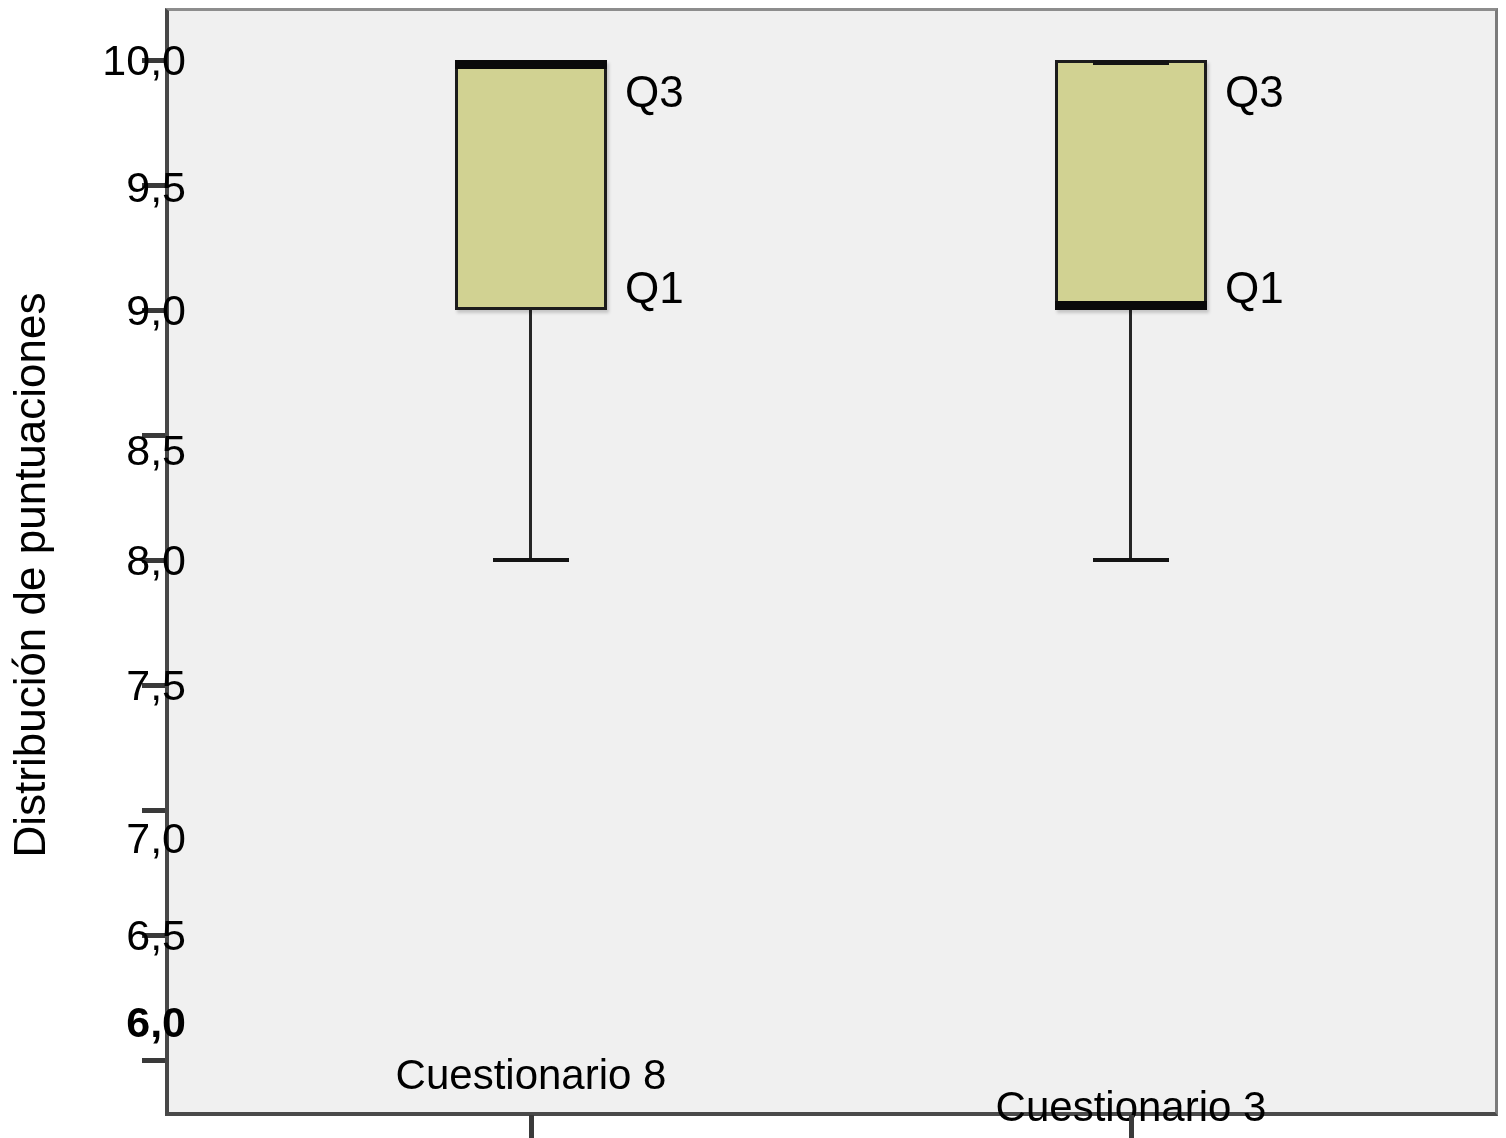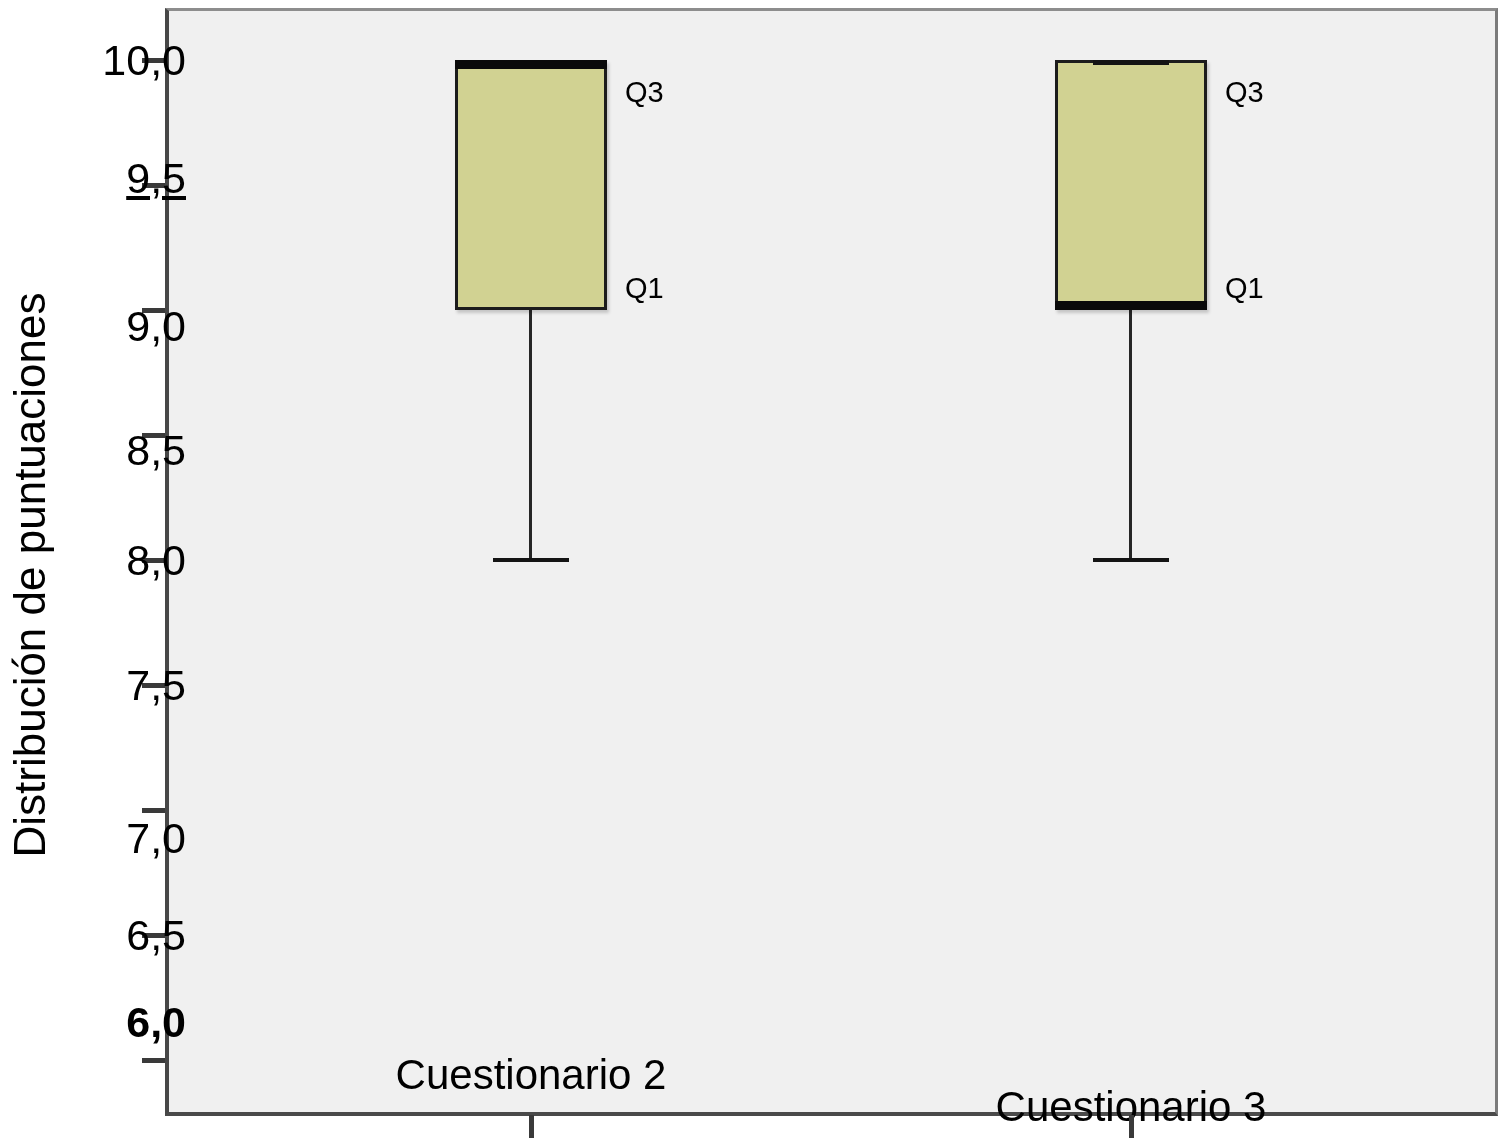--- a/index.html
+++ b/index.html
@@ -23,59 +23,59 @@
     font-size:43px; line-height:52px; color:#000;padding-left:48px;
   }
   .tick { position:absolute; background:#3a3a3a; }
   .box {
     position:absolute; box-sizing:border-box; border:3px solid #1c1c1c;
     box-shadow:2px 3px 3px rgba(0,0,0,0.18);
   }
   .median { position:absolute; background:#0a0a0a; }
   .whisker { position:absolute; background:#262626; }
   .cap { position:absolute; background:#141414; }
-  .qlabel { position:absolute; font-size:29px; line-height:48px; color:#000; white-space:nowrap; }
+  .qlabel { position:absolute; font-size:44px; line-height:48px; color:#000; white-space:nowrap; }
   .cat-label {
     position:absolute; width:420px; text-align:center;
     font-size:42px; line-height:48px; color:#000; white-space:nowrap;
   }
 </style>
 </head>
 <body>
 
 <div class="canvas">
   <div class="plot-area"></div>
   <div class="ylabel">Distribución de puntuaciones</div>
   <div id="chart-layer">
       <div class="tick" style="left: 142px; top: 58px; width: 23px; height: 5px;"></div>
       <div class="ytick-label" style="top: 34px;">10,0</div>
       <div class="tick" style="left: 142px; top: 183px; width: 23px; height: 5px;"></div>
-      <div class="ytick-label" style="top: 152px; text-decoration: underline;">9,5</div>
+      <div class="ytick-label" style="top: 161px;">9,5</div>
       <div class="tick" style="left: 142px; top: 308px; width: 23px; height: 5px;"></div>
-      <div class="ytick-label" style="top: 284px; margin-top: 16px;">9,0</div>
+      <div class="ytick-label" style="top: 284px;">9,0</div>
       <div class="tick" style="left: 142px; top: 433px; width: 23px; height: 5px;"></div>
       <div class="ytick-label" style="top: 409px; margin-top: 15px;">8,5</div>
       <div class="tick" style="left: 142px; top: 558px; width: 23px; height: 5px;"></div>
       <div class="ytick-label" style="top: 534px;">8,0</div>
       <div class="tick" style="left: 142px; top: 683px; width: 23px; height: 5px;"></div>
       <div class="ytick-label" style="top: 659px;">7,5</div>
       <div class="tick" style="left: 142px; top: 808px; width: 23px; height: 5px;"></div>
       <div class="ytick-label" style="top: 784px; margin-top: 28px;">7,0</div>
       <div class="tick" style="left: 142px; top: 933px; width: 23px; height: 5px;"></div>
       <div class="ytick-label" style="top: 909px;">6,5</div>
       <div class="tick" style="left: 142px; top: 1058px; width: 23px; height: 5px;"></div>
       <div class="ytick-label" style="top: 996px; font-weight: bold;">6,0</div>
       <div class="whisker" style="left: 529px; top: 310px; width: 3px; height: 250px;"></div>
       <div class="cap" style="left: 493px; top: 558px; width: 76px; height: 4px;"></div>
       <div class="box" style="left: 455px; top: 60px; width: 152px; height: 250px; background: rgb(209, 210, 146); border-color: rgb(28, 28, 28);"></div>
       <div class="cap" style="left: 493px; top: 60px; width: 76px; height: 5px;"></div>
       <div class="median" style="left: 455px; top: 60px; width: 152px; height: 9px;"></div>
       <div class="qlabel" style="left: 625px; top: 68px;">Q3</div>
       <div class="qlabel" style="left: 625px; top: 264px;">Q1</div>
-      <div class="cat-label" style="left: 321px; top: 1051px;">Cuestionario 2</div>
+      <div class="cat-label" style="left: 321px; top: 1051px;">Cuestionario 8</div>
       <div class="tick" style="left: 529px; top: 1115px; width: 5px; height: 23px;"></div>
       <div class="whisker" style="left: 1129px; top: 310px; width: 3px; height: 250px;"></div>
       <div class="cap" style="left: 1093px; top: 558px; width: 76px; height: 4px;"></div>
       <div class="box" style="left: 1055px; top: 60px; width: 152px; height: 250px; background: rgb(209, 210, 146); border-color: rgb(28, 28, 28);"></div>
       <div class="cap" style="left: 1093px; top: 60px; width: 76px; height: 5px;"></div>
       <div class="median" style="left: 1055px; top: 301px; width: 152px; height: 9px;"></div>
       <div class="qlabel" style="left: 1225px; top: 68px;">Q3</div>
       <div class="qlabel" style="left: 1225px; top: 264px;">Q1</div>
       <div class="cat-label" style="left: 921px; top: 1051px; margin-top: 32px;">Cuestionario 3</div>
       <div class="tick" style="left: 1129px; top: 1115px; width: 5px; height: 23px;"></div>

